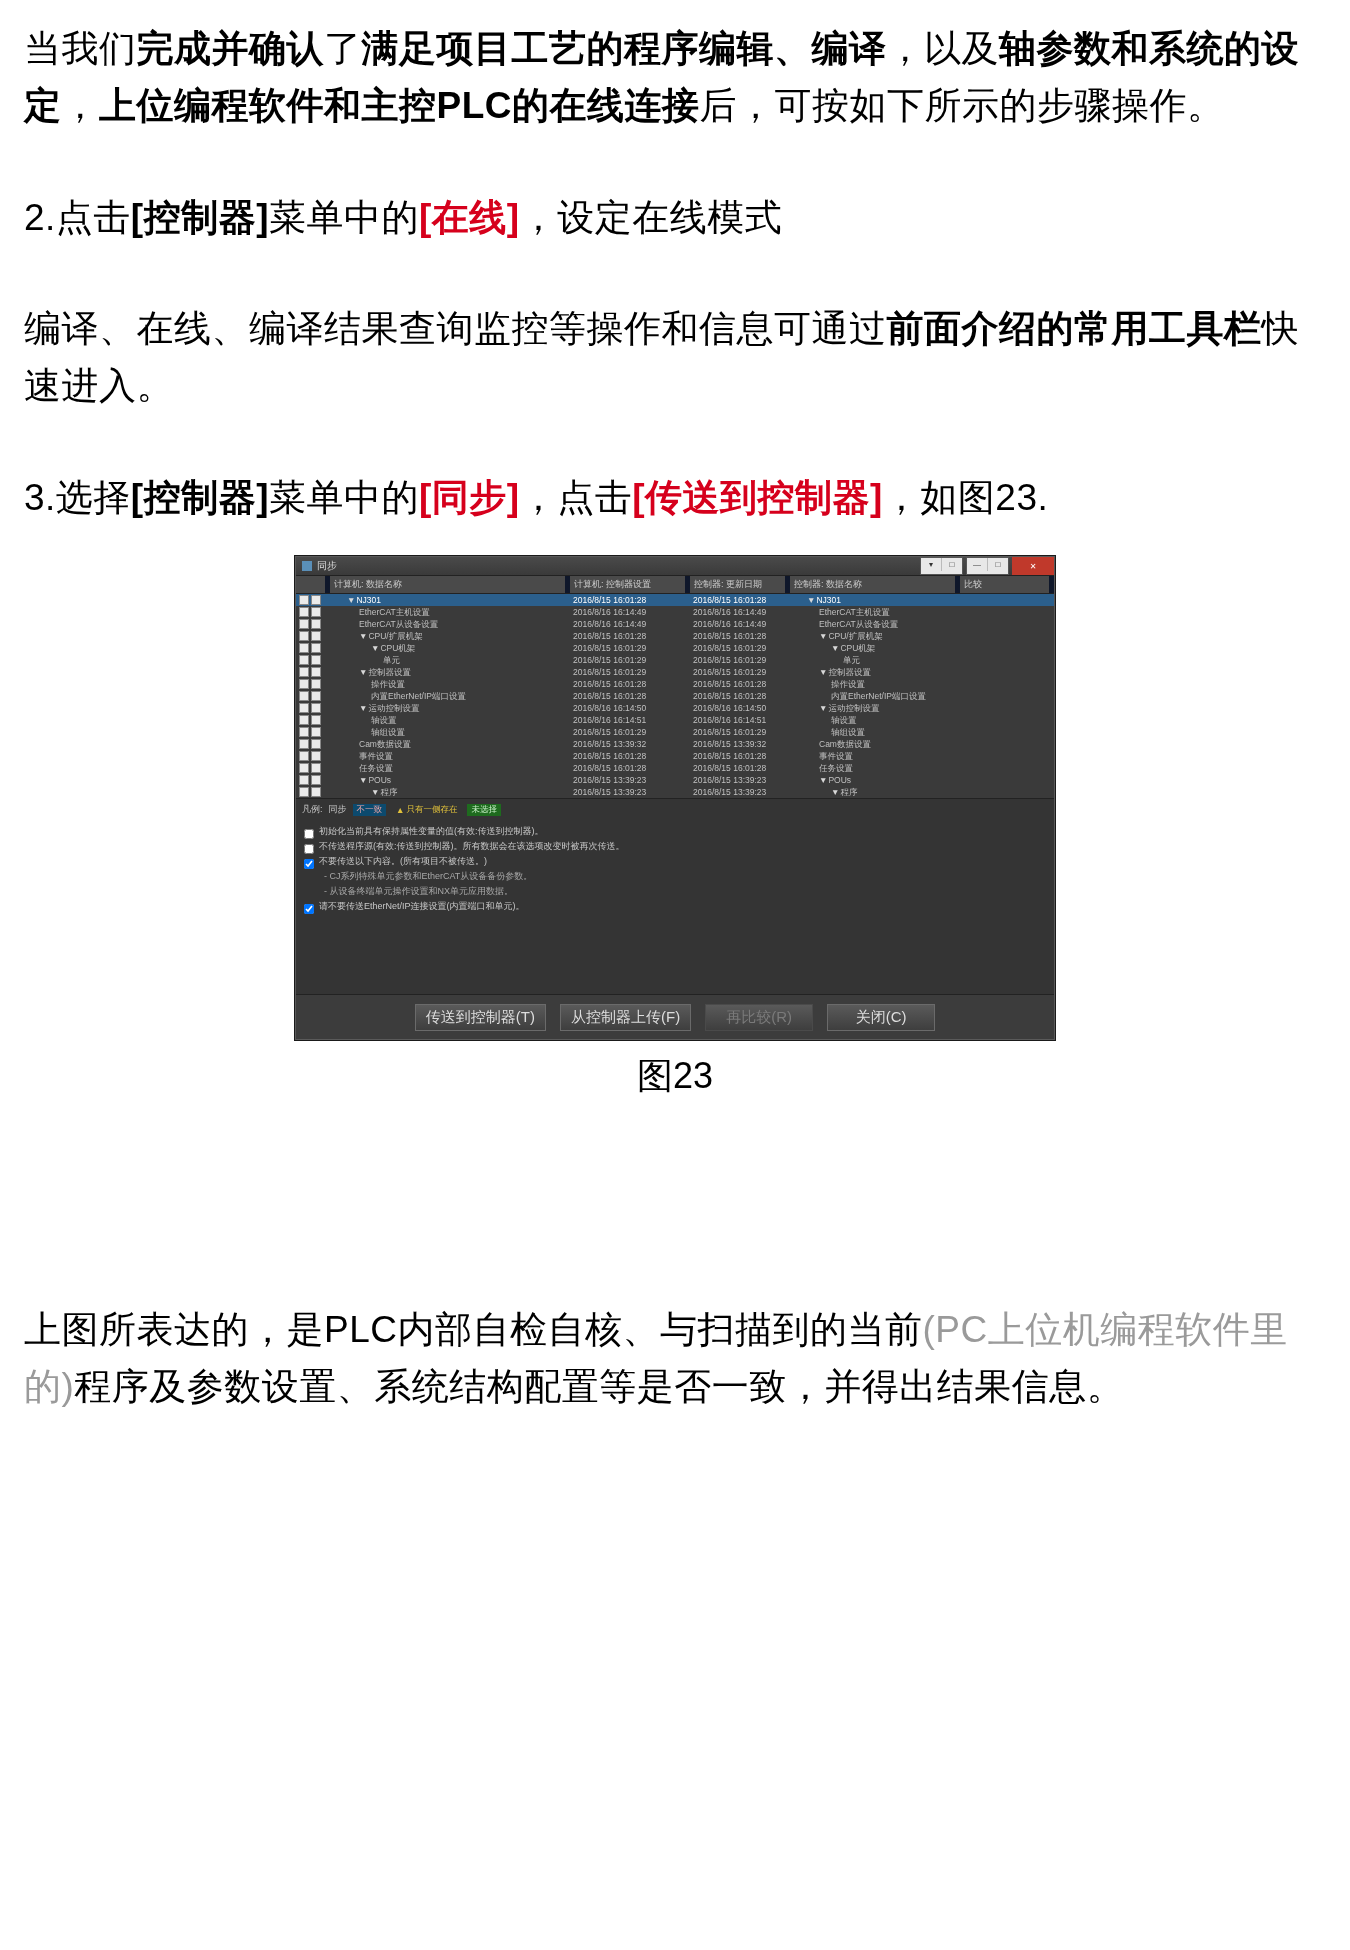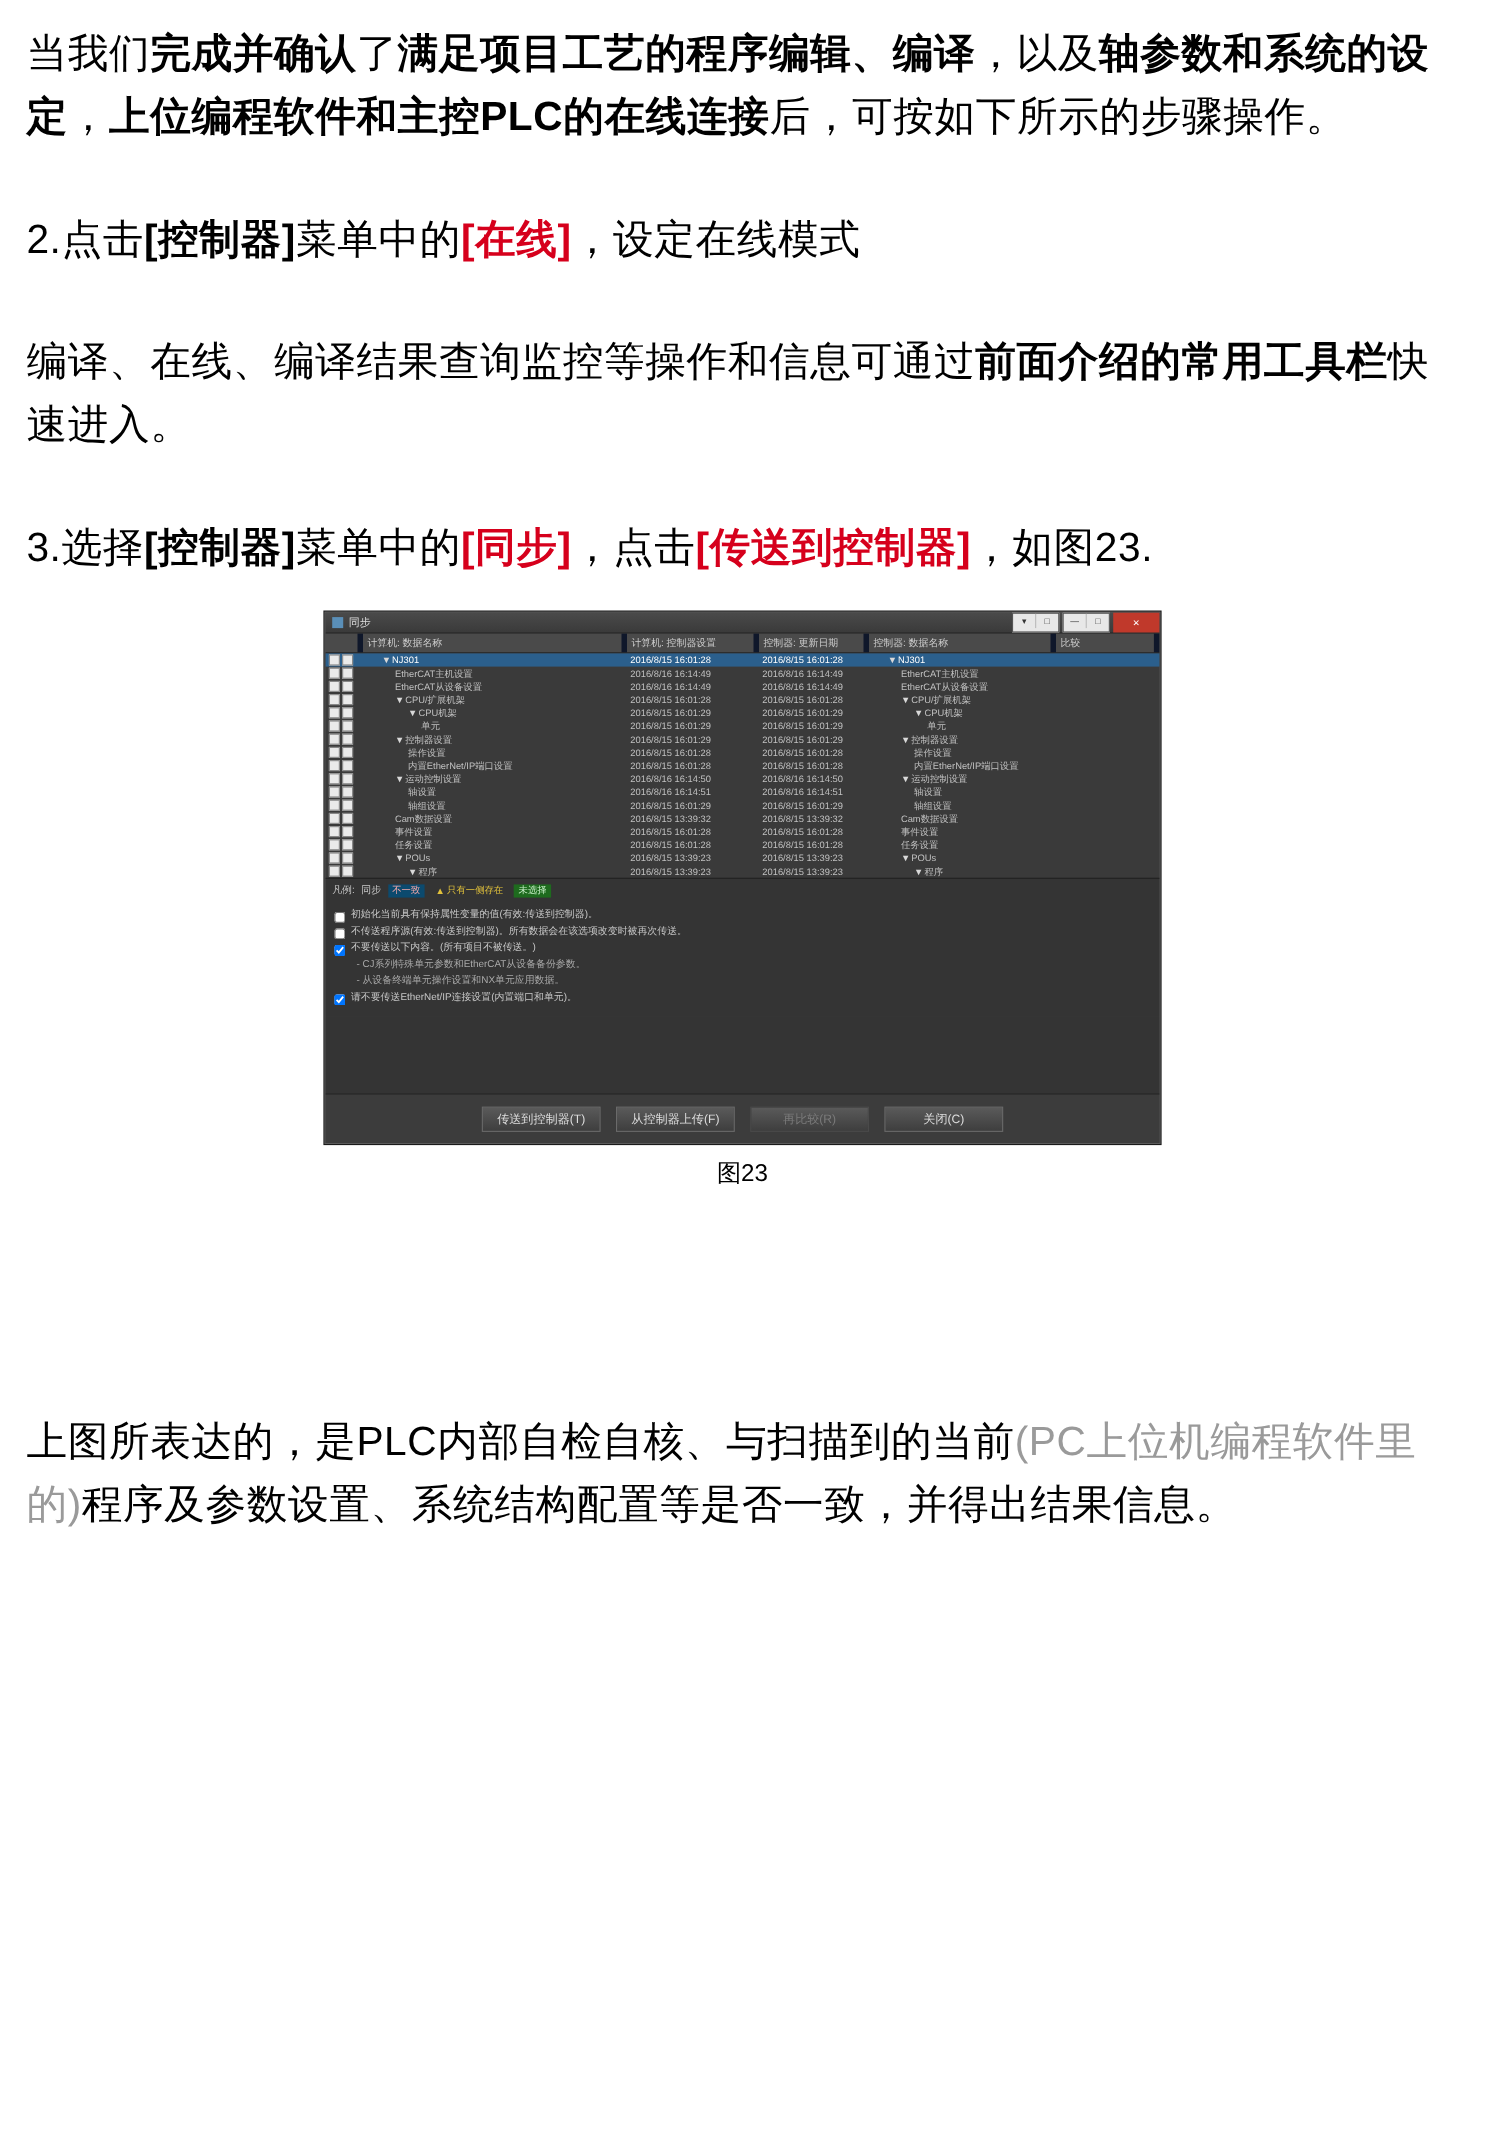--- a/index.html
+++ b/index.html
@@ -39,23 +39,23 @@
 .tag{padding:0 4px;font-size:8.5px;display:inline-flex;align-items:center;height:12px}
 .tag.r{background:#0c4a6e;color:#f2a7a7}
 .tag.y{color:#e2c23b}
 .tag.y::before{content:"▲";margin-right:2px;color:#e2c23b}
 .tag.g{background:#1e6b1e;color:#c8f0c8}
 .opts{padding:4px 8px 10px;background:#343434;font-size:9px;line-height:15px}
 .opts label{display:flex;align-items:flex-end;gap:5px}
 .opts input{width:10px;height:10px;margin:2px 0 0 0}
 .opts .sub{padding-left:20px;color:#a8a8a8}
 .foot{height:44px;background:#3c3c3c;border-top:1px solid #222;display:flex;align-items:center;justify-content:center;gap:14px}
-.btn{background:linear-gradient(#5a5a5a,#3e3e3e);border:1px solid #6a6a6a;color:#ddd;font-size:11px;padding:3px 10px;min-width:86px;text-align:center}
+.btn{background:linear-gradient(#5a5a5a,#3e3e3e);border:1px solid #6a6a6a;color:#ddd;font-size:15px;padding:3px 10px;min-width:86px;text-align:center}
 .btn.dis{color:#7a7a7a;border-color:#4a4a4a}
-.cap{text-align:center;font-size:22px;margin:6px 0 80px}
+.cap{text-align:center;font-size:36px;margin:6px 0 80px}
 .spacer{height:120px}
 </style>
 </head>
 <body>
 
 <p class="para">
   <span>当我们</span><span class="b">完成并确认</span><span>了</span><span class="b">满足项目工艺的程序编辑、编译</span><span>，以及</span><span class="b">轴参数和系统的设定</span><span>，</span><span class="b">上位编程软件和主控PLC的在线连接</span><span>后，可按如下所示的步骤操作。</span>
 </p>
 
 <p class="step">

